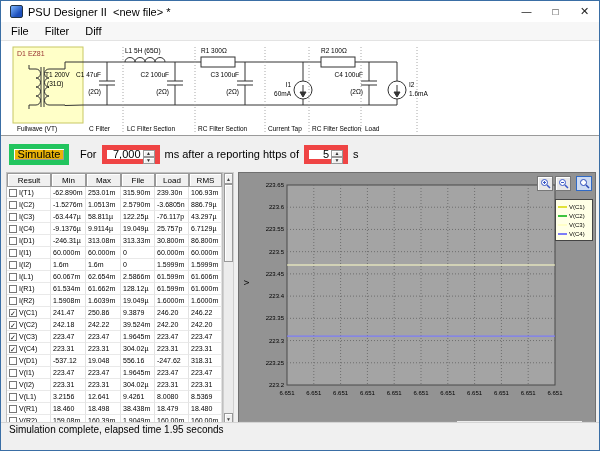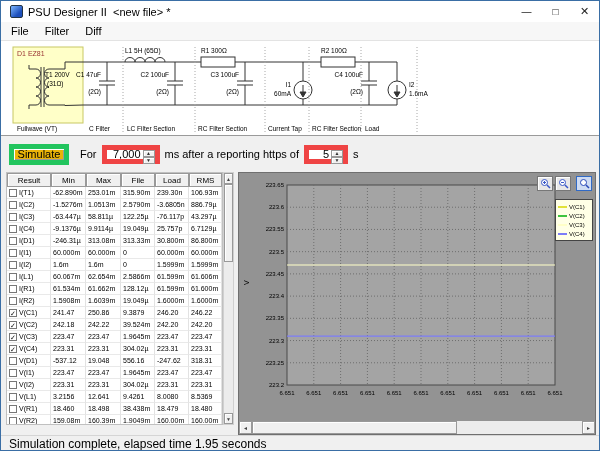--- a/index.html
+++ b/index.html
@@ -76,22 +76,22 @@
   .lg-line { width:9px; height:2px; flex:0 0 9px; }
   .lg-text { font-size:6px; color:#000; white-space:nowrap; }
   .hscroll { position:absolute; left:0; bottom:0; width:100%; height:13px; background:#ececec; display:flex; }
   .hs-btn { width:13px; height:13px; font-size:5px; display:flex; align-items:center; justify-content:center; color:#444;
             background:#f0f0f0; border:1px solid #999; box-shadow:inset 1px 1px 0 #fff; }
   .hs-track { position:relative; flex:1; }
   .h-thumb { position:absolute; left:0; top:0; height:13px; width:62%;
              background:#f0f0f0; border:1px solid #999; box-shadow:inset 1px 1px 0 #fff; }
 
   
-  .statusbar { position:absolute; left:0; bottom:0; width:100%; height:15px; background:#f0f0f0;
-               border-top:1px solid #d5d5d5; font-size:12px; color:#000; padding:1px 8px; }
+  .statusbar { position:absolute; left:0; bottom:0; width:100%; height:28px; background:#f0f0f0;
+               border-top:1px solid #d5d5d5; font-size:10px; color:#000; padding:1px 8px; }
 
   
   .watermark { position:absolute; right:0; bottom:3px; height:22px; background:#000; color:#fff;
                display:flex; align-items:center; padding:0 10px; font-size:12px;
                font-family:"DejaVu Sans Mono", monospace; z-index:50; }
 
   svg text { font-family:"Liberation Sans", sans-serif; }
 </style>
 </head>
 <body>

